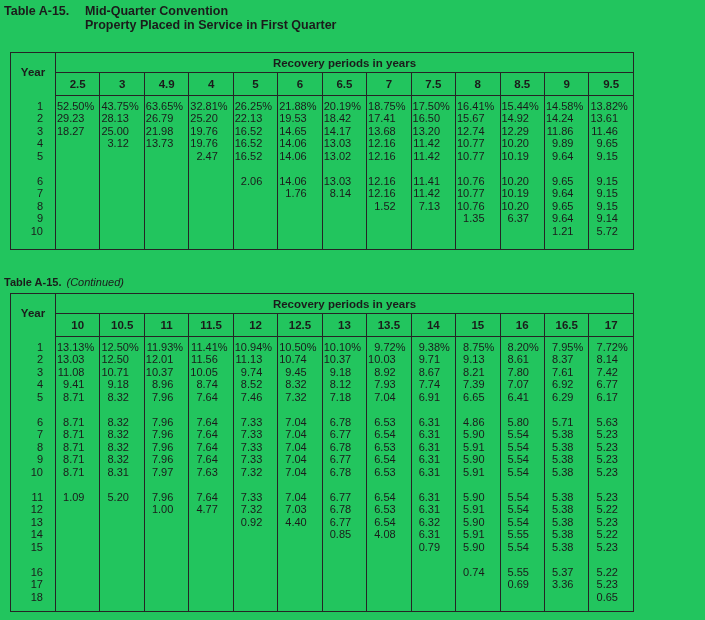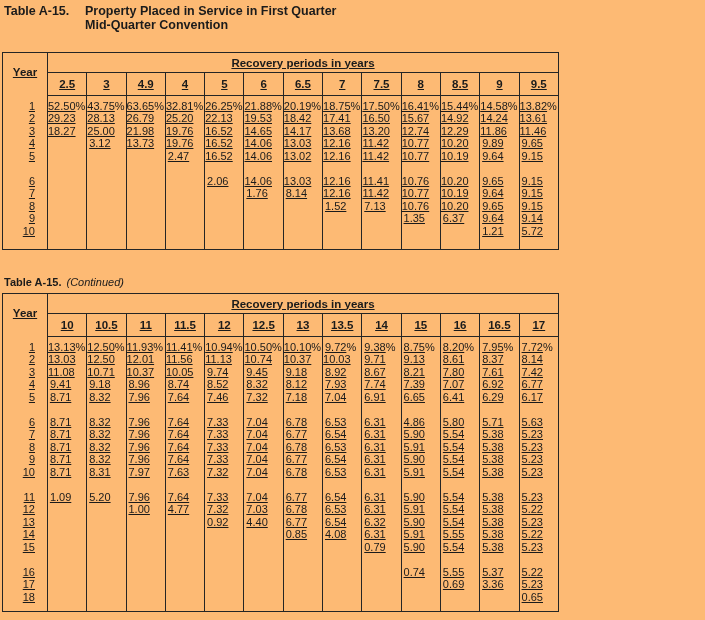--- a/index.html
+++ b/index.html
@@ -1,21 +1,21 @@
 <!DOCTYPE html>
 <html><head>
 <meta charset="utf-8">
 <style>
   * { box-sizing: border-box; }
   html, body { margin: 0; padding: 0; background: #ffffff; }
   .page {
     position: relative;
     width: 705px;
     height: 620px;
-    background: #fdba74;
+    background: #22c55e;
     color: #1b1b1b;
     font-family: "Liberation Sans", sans-serif;
     overflow: hidden;
   }
   
   .title-block {
     position: absolute;
     top: 5px;
     left: 4px;
     display: flex;
@@ -30,26 +30,25 @@
     left: 4px;
     font-size: 11px;
     line-height: 14px;
   }
   .continued-line .lbl { font-weight: bold; }
   .continued-line .cont { font-style: italic; font-weight: normal; margin-left: 5px; }
 
   
   table {
     position: absolute;
-    left: 2px;
+    left: 10px;
     border-collapse: collapse;
     table-layout: fixed;
-    width: 557px;
+    width: 624px;
     border: 1.4px solid #252525;
-    text-decoration: underline;
   }
   #table1 { top: 52px; }
   #table2 { top: 293px; }
 
   th, td { padding: 0; margin: 0; }
   th {
     font-weight: bold;
     font-size: 11.5px;
     text-align: center;
     vertical-align: middle;
@@ -85,22 +84,22 @@
   tr.pad-b8 td { height: 8px; }
 </style>
 </head>
 <body>
 
 <div class="page">
 
   <div class="title-block">
     <div class="title-label">Table A-15.</div>
     <div class="title-lines">
+      <div>Mid-Quarter Convention</div>
       <div>Property Placed in Service in First Quarter</div>
-      <div>Mid-Quarter Convention</div>
     </div>
   </div>
 
   <table id="table1">
       <colgroup>
         <col style="width: 45px;">
         <col>
         <col>
         <col>
         <col>

